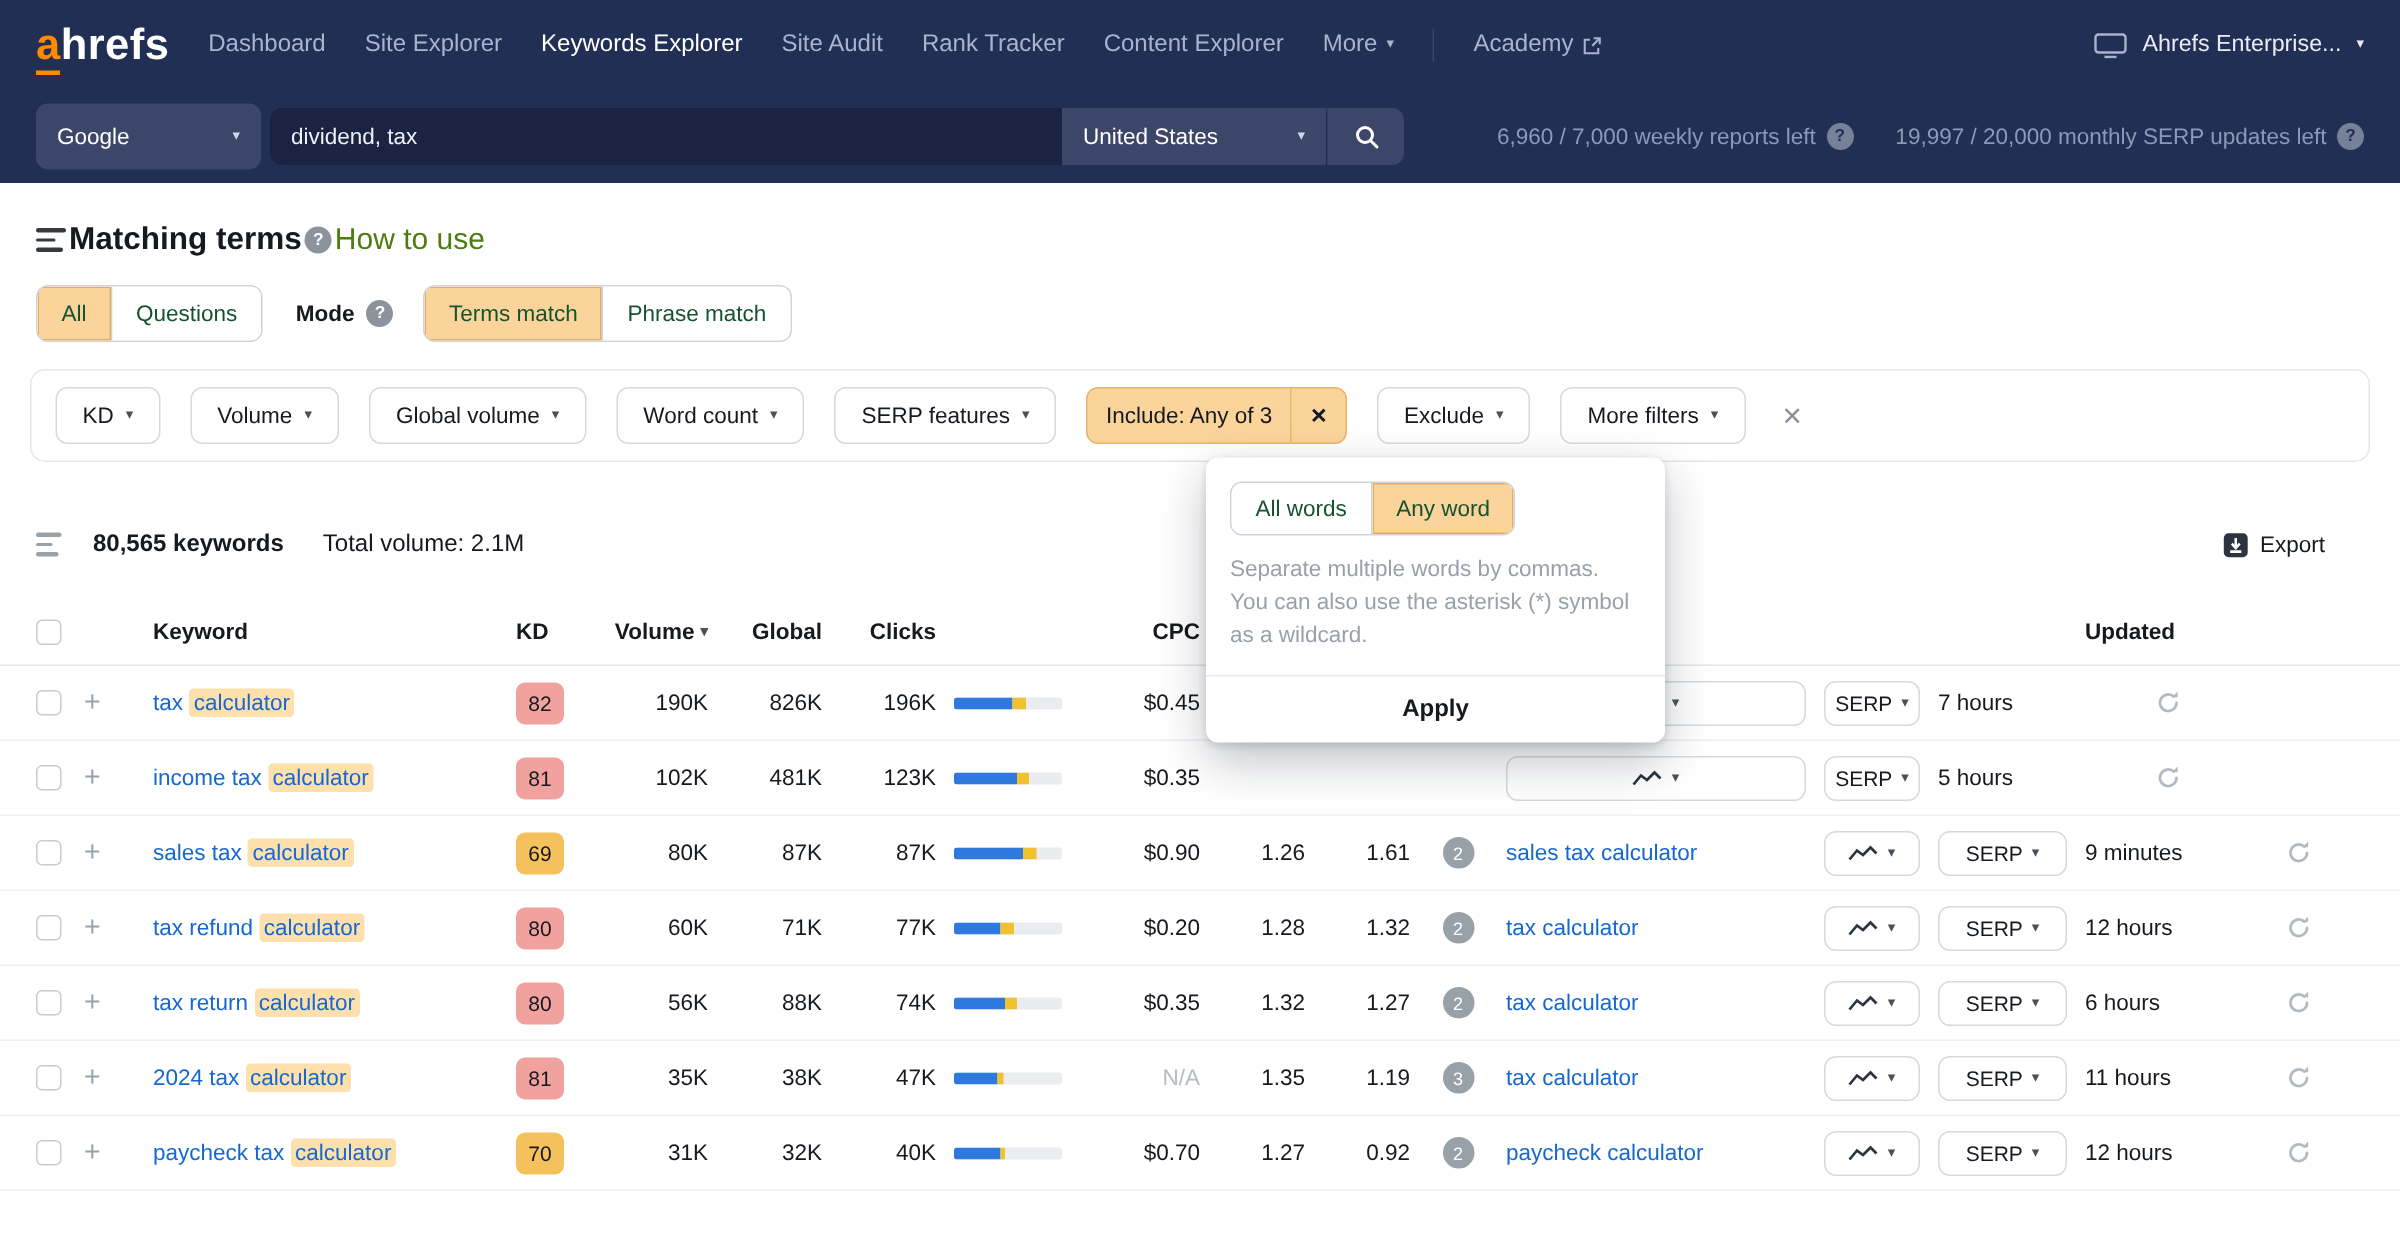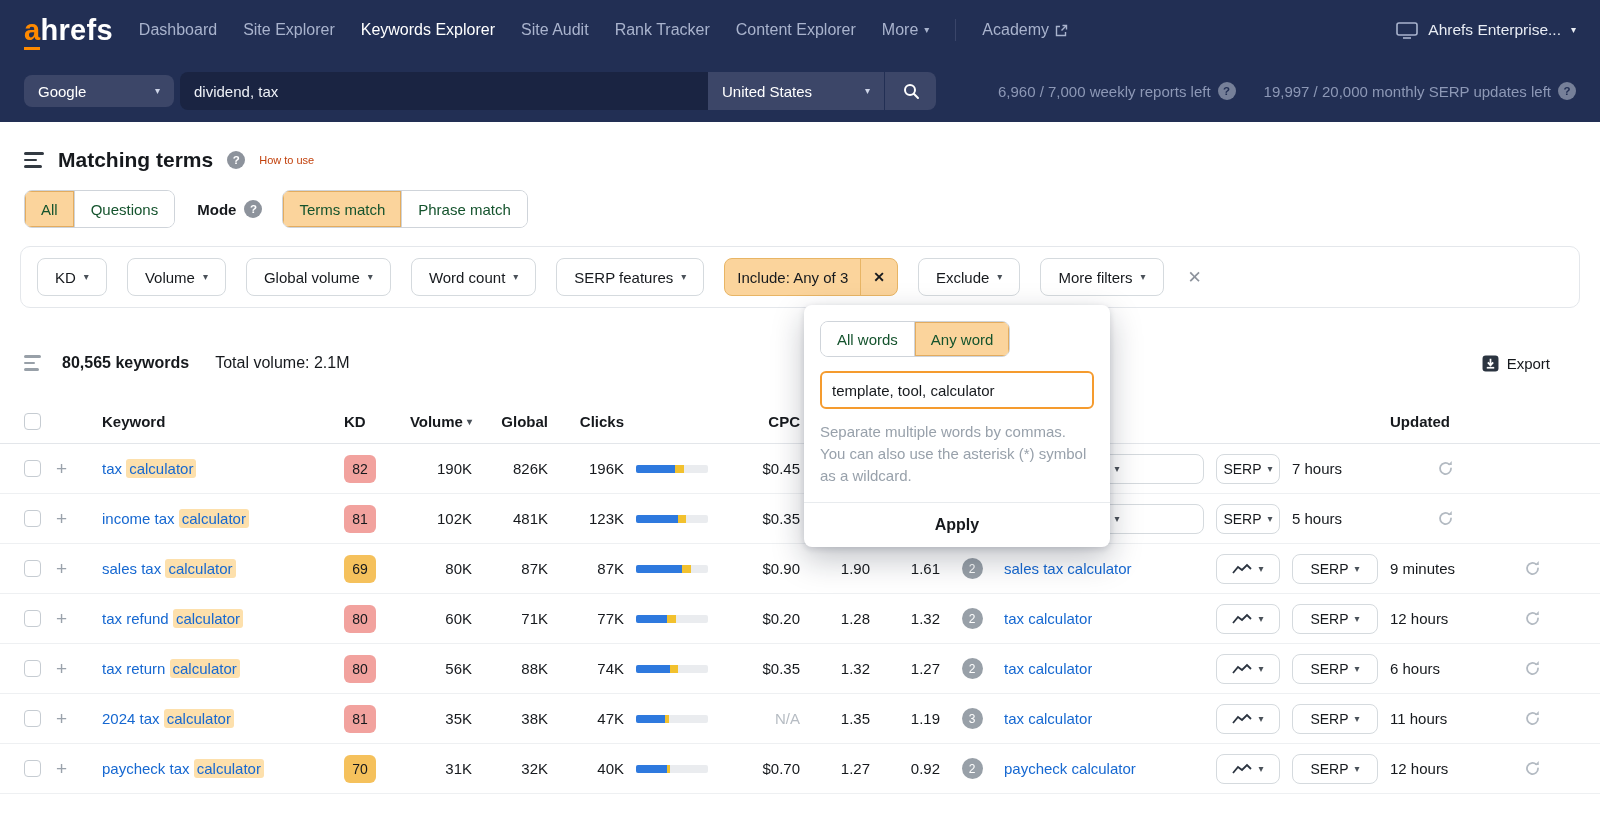--- a/index.html
+++ b/index.html
@@ -14,43 +14,43 @@
   .nav{display:flex;gap:26px;align-items:flex-end;font-size:16px}
   .nav-item{color:#a9b3cd;cursor:pointer;white-space:nowrap;display:flex;align-items:center;gap:6px}
   .nav-item.active{color:#fff}
   .caret{font-size:10px;line-height:1}
   .nav-divider{width:1px;height:22px;background:#3a4569}
   .account{margin-left:auto;display:flex;align-items:center;gap:10px;color:#e8ecf4;font-size:15.5px;cursor:pointer;white-space:nowrap}
   .account .caret{color:#e8ecf4}
 
   
   .searchbar{height:62px;background:#222f54;display:flex;align-items:center;padding:0 24px}
-  .engine-select{width:150px;height:32px;background:#3c4668;border-radius:8px;display:flex;align-items:center;justify-content:space-between;padding:0 14px;color:#fff;font-size:15px;cursor:pointer;margin-right:6px}
+  .engine-select{width:150px;height:44px;background:#3c4668;border-radius:8px;display:flex;align-items:center;justify-content:space-between;padding:0 14px;color:#fff;font-size:15px;cursor:pointer;margin-right:6px}
   .engine-select .caret,.country-select .caret{color:#cfd6e8}
   .query-input{width:528px;height:38px;background:#1a2442;border:none;border-radius:8px 0 0 8px;padding:0 14px;color:#eef1f7;font-size:15px;outline:none}
   .country-select{width:176px;height:38px;background:#3c4668;display:flex;align-items:center;justify-content:space-between;padding:0 14px;color:#fff;font-size:15px;cursor:pointer}
   .search-go{width:52px;height:38px;background:#3c4668;border:none;border-left:1px solid #222f54;border-radius:0 8px 8px 0;display:flex;align-items:center;justify-content:center}
   .quotas{margin-left:auto;display:flex;gap:28px;align-items:center}
   .quota{display:flex;align-items:center;gap:7px;color:#8d98b6;font-size:15px}
   .help-badge{width:18px;height:18px;border-radius:50%;background:#8d939c;color:#fff;font-size:11.5px;font-weight:700;display:flex;align-items:center;justify-content:center;cursor:pointer;flex:0 0 auto}
   .help-badge.navy{background:#768099;color:#222f54}
 
   
-  .heading-row{display:flex;align-items:center;gap:14px;margin:24px 24px 0;height:28px}
+  .heading-row{display:flex;align-items:center;gap:2px;margin:24px 24px 0;height:28px}
   .menu-icon{width:20px;display:flex;flex-direction:column;gap:4px;cursor:pointer}
   .menu-icon span{height:2.5px;background:#333a42;border-radius:2px}
   .menu-icon span:nth-child(1){width:20px}
   .menu-icon span:nth-child(2){width:13px}
   .menu-icon span:nth-child(3){width:18px}
   .menu-icon.small span{background:#98a0a8}
   .menu-icon.small span:nth-child(1){width:17px}
   .menu-icon.small span:nth-child(2){width:11px}
   .menu-icon.small span:nth-child(3){width:15px}
   .page-title{font-size:21px;font-weight:700}
-  .how-to-use{color:#c2410c;font-size:11px;cursor:pointer}
+  .how-to-use{color:#4d7c0f;font-size:20px;cursor:pointer}
 
   
   .tabs-row{display:flex;align-items:center;margin:16px 24px 0}
   .segmented{display:flex;border:1px solid #cfd4da;border-radius:8px;height:38px;overflow:hidden;background:#fff}
   .segment{display:flex;align-items:center;padding:0 16px;font-size:15px;color:#14532d;background:#fff;border-right:1px solid #cfd4da;cursor:pointer;white-space:nowrap}
   .segment:last-child{border-right:none}
   .segment.selected{background:#fbd49c;box-shadow:inset 0 0 0 1px #e3ac5f}
   .mode-wrap{margin-left:22px;display:flex;align-items:center;gap:8px}
   .mode-label{font-weight:700;font-size:15px}
   .segmented.mode{margin-left:20px}
@@ -367,21 +367,21 @@
     <a class="kw"><span>sales tax </span><span class="hl">calculator</span></a>
     <div class="kd-badge orange">69</div>
     <div class="num">80K</div>
     <div class="num">87K</div>
     <div class="num">87K</div>
     <div class="bar">
           <div class="bar-blue" style="width: 64%;"></div>
           <div class="bar-yellow" style="width: 13%;"></div>
         </div>
     <div class="num">$0.90</div>
-    <div class="num">1.90</div>
+    <div class="num">1.26</div>
     <div class="num">1.61</div>
     <div class="sf-wrap">
           <div class="sf-circle">2</div>
         </div>
     <a class="parent">sales tax calculator</a>
     <button class="mini-btn">
       <svg width="20" height="12" viewBox="0 0 20 12">
             <polyline points="1,10 6,4 10,7 15,2 19,6" fill="none" stroke="#2b3440" stroke-width="1.8"></polyline>
           </svg>
       <span class="caret">▾</span>
@@ -552,17 +552,16 @@
   </div>
 </div>
 </div>
 
 <div class="include-popup">
   <div class="popup-body">
     <div class="segmented small">
       <div class="segment">All words</div>
       <div class="segment selected">Any word</div>
     </div>
-    <input class="popup-input" value="template, tool, calculator" style="">
     <div class="popup-hint">Separate multiple words by commas. You can also use the asterisk (*) symbol as a wildcard.</div>
   </div>
   <div class="popup-footer">Apply</div>
 </div>
 
 </body></html>

